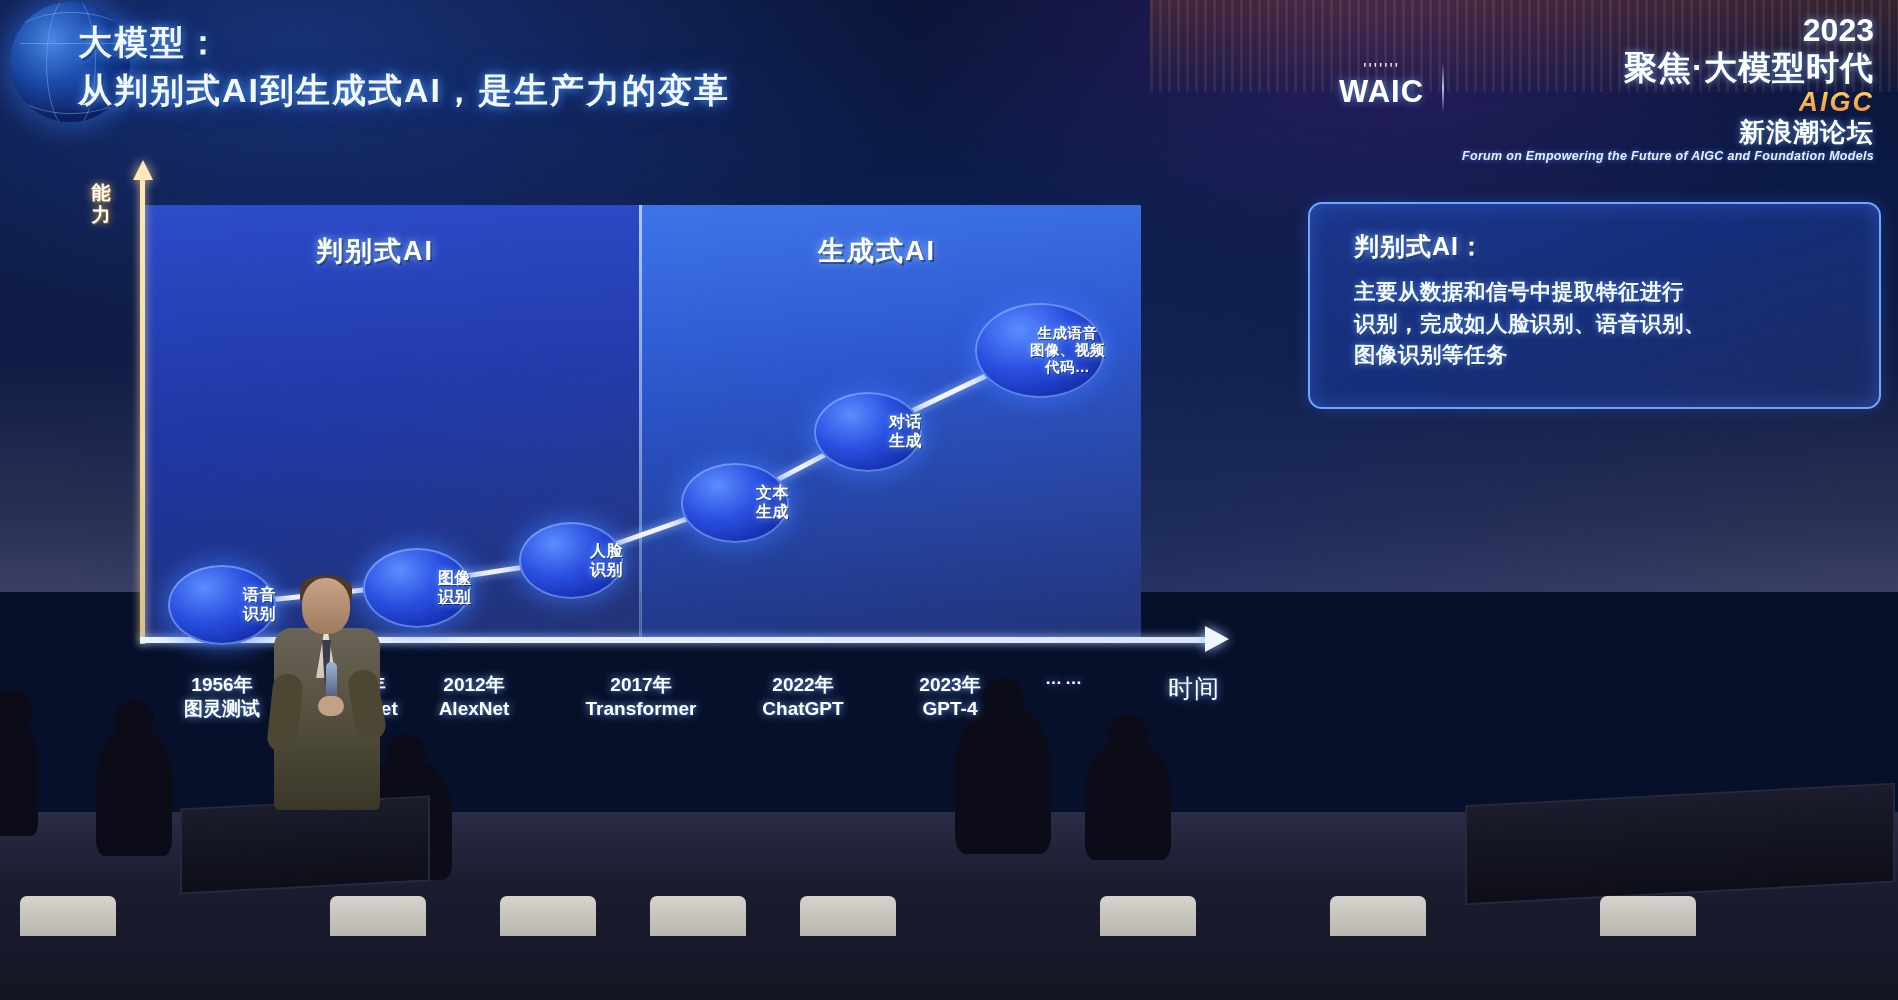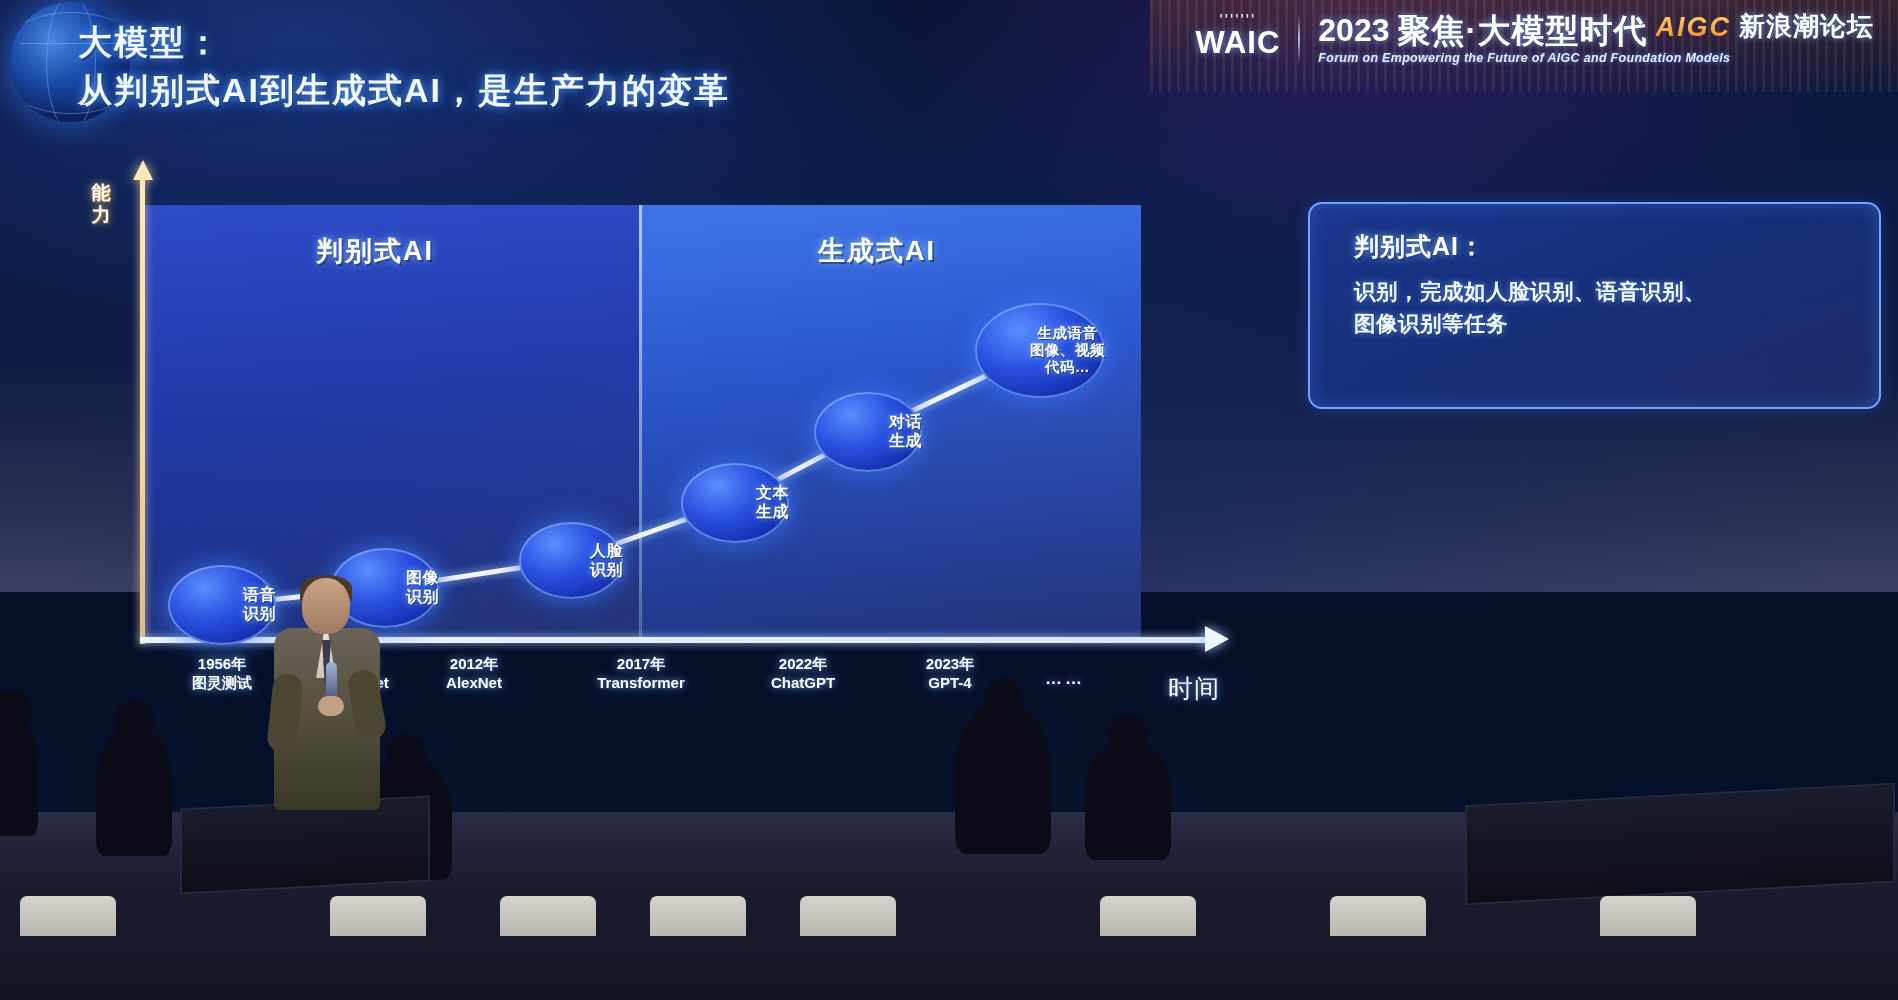--- a/index.html
+++ b/index.html
@@ -45,21 +45,21 @@
   }
 
   
   .brand { position:absolute; right:24px; top:12px; display:flex; align-items:center; gap:18px;}
   .waic { text-align:center; color:#fff; }
   .waic-dots{font-size:17px;letter-spacing:2px;line-height:9px;color:#eaf2ff;}
   .waic-word{font-size:31px;font-weight:bold;letter-spacing:1px;
     text-shadow:0 0 8px rgba(120,180,255,.7);}
   .brand-sep{width:2px;height:50px;background:linear-gradient(180deg,rgba(180,210,255,0),rgba(200,225,255,.85),rgba(180,210,255,0));}
   .brand-txt{ line-height:1.15; }
-  .brand-line1{display:flex;align-items:flex-start;gap:8px;}
+  .brand-line1{display:flex;align-items:flex-end;gap:0;flex-direction:column;}
   .b-year{font-size:32px;font-weight:bold;color:#fff;text-shadow:0 0 8px rgba(120,180,255,.8);}
   .b-cn{font-size:33px;font-weight:bold;color:#fff;letter-spacing:1px;text-shadow:0 0 7px rgba(120,180,255,.8);}
   .b-aigc{font-size:27px;font-weight:bold;font-style:italic;letter-spacing:2px;
     background:linear-gradient(180deg,#ffd76a,#f08a2a);-webkit-background-clip:text;background-clip:text;color:transparent;}
   .b-cn2{font-size:26px;font-weight:bold;color:#fff;letter-spacing:1px;text-shadow:0 0 7px rgba(120,180,255,.8);}
   .b-sub{font-size:12.5px;font-style:italic;font-weight:bold;color:#e6eeff;letter-spacing:.3px;margin-top:1px;
     text-shadow:0 0 5px rgba(90,150,255,.8);}
 
   
   .chart { position:absolute; left:0; top:0; width:1270px; height:720px; }
@@ -103,21 +103,21 @@
 
   
   .node { position:absolute; z-index:6; border-radius:50%;
     display:flex; align-items:center; justify-content:flex-end; text-align:center;
     color:#fff; font-weight:bold; letter-spacing:.5px; line-height:1.18;
     background:radial-gradient(ellipse at 34% 28%, #5b8dff 0%, #2a4fe0 42%, #1733b4 72%, #0f2490 100%);
     box-shadow:0 0 0 2px rgba(150,190,255,.55) inset, 0 0 22px 5px rgba(60,120,255,.55);
     text-shadow:0 0 7px rgba(120,180,255,.95), 1px 1px 0 rgba(5,20,80,.9); }
 
   
-  .tick { position:absolute; top:655px; color:#fff; font-size:15px; font-weight:bold; text-align:center;
+  .tick { position:absolute; top:673px; color:#fff; font-size:19px; font-weight:bold; text-align:center;
     line-height:1.25; transform:translateX(-50%); z-index:6;
     text-shadow:0 0 8px rgba(120,180,255,.9), 1px 1px 0 rgba(10,30,90,.9); }
   .tick .t2{font-weight:bold;}
   .tick.dots{ top:668px; letter-spacing:3px; font-size:17px; }
 
   
   .card { position:absolute; left:1308px; width:573px;
     border:2px solid #6fa4ff; border-radius:14px;
     background:linear-gradient(160deg, rgba(28,58,150,.85) 0%, rgba(24,50,132,.8) 50%, rgba(30,46,108,.8) 100%);
     box-shadow:0 0 20px rgba(70,130,255,.35) inset, 0 0 16px rgba(60,120,255,.25);
@@ -211,21 +211,21 @@
         <polyline points="222,605 401,586 570,560 735,502 868,432 1040,350" fill="none" stroke="#ffffff" stroke-width="5" stroke-linecap="round" opacity="0.95" style="filter:drop-shadow(0 0 5px rgba(160,200,255,.9))"></polyline>
       </svg>
 
       <div class="node" style="left:168px;top:565px;width:108px;height:80px;font-size:16px;">
         <div>
           <div>语音</div>
           <div>识别</div>
         </div>
       </div>
 
-      <div class="node" style="left:331px;top:548px;width:108px;height:80px;font-size:16px;">
+      <div class="node" style="left:363px;top:548px;width:108px;height:80px;font-size:16px;text-decoration:underline;">
         <div>
           <div>图像</div>
           <div>识别</div>
         </div>
       </div>
 
       <div class="node" style="left:519px;top:522px;width:104px;height:77px;font-size:16px;">
         <div>
           <div>人脸</div>
           <div>识别</div>
@@ -278,20 +278,21 @@
         <div class="t1">2023年</div>
         <div class="t2">GPT-4</div>
       </div>
       <div class="tick dots" style="left:1065px;">
         <div class="t1">……</div>
       </div>
     </div>
 
     <div class="card c1">
       <h3>判别式AI：</h3>
+      <p>主要从数据和信号中提取特征进行</p>
       <p>识别，完成如人脸识别、语音识别、</p>
       <p>图像识别等任务</p>
     </div>
 
   </div>
 
   <div class="speaker">
     <div class="sp-body"></div>
     <div class="sp-shirt"></div>
     <div class="sp-tie"></div>

